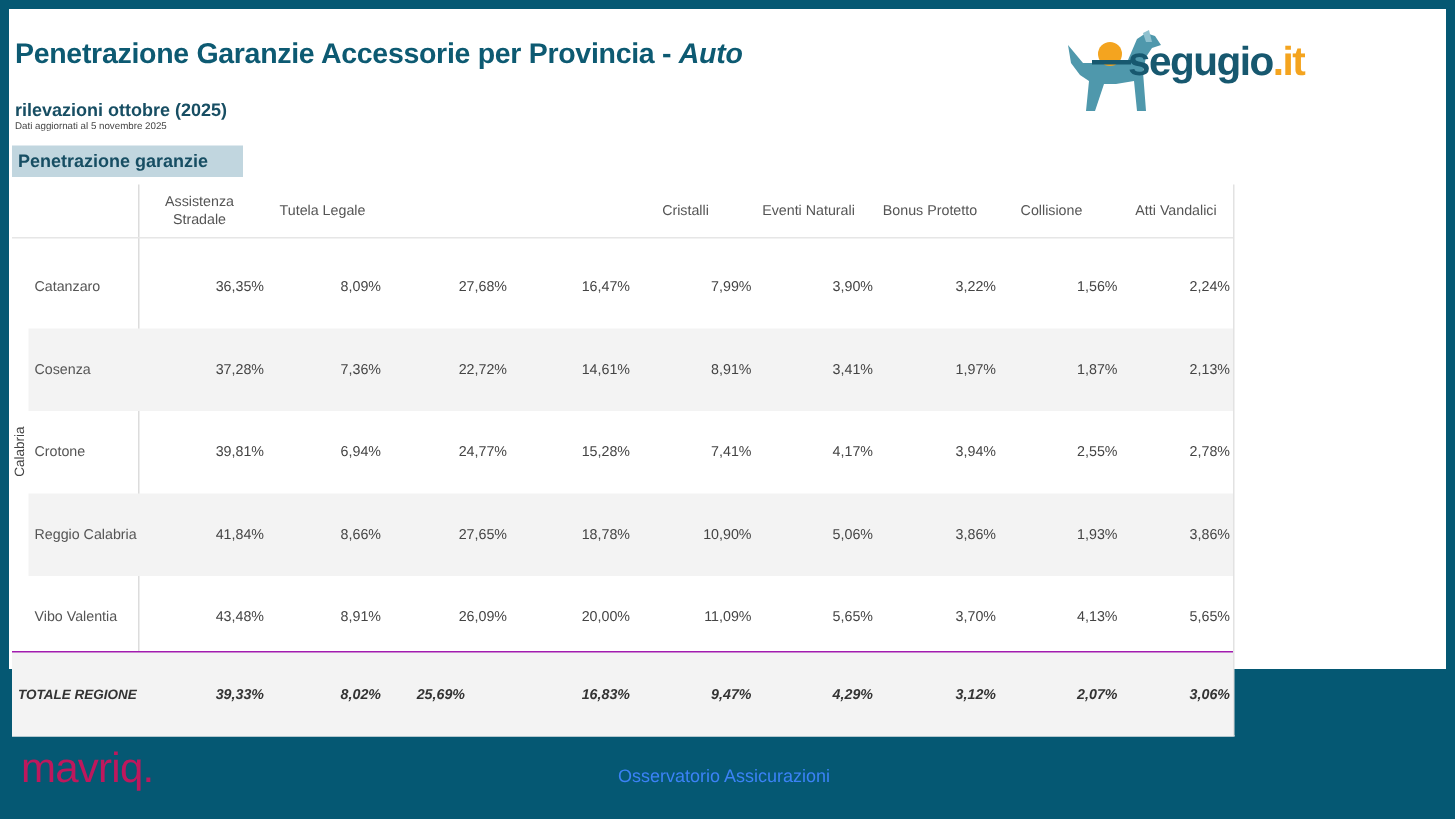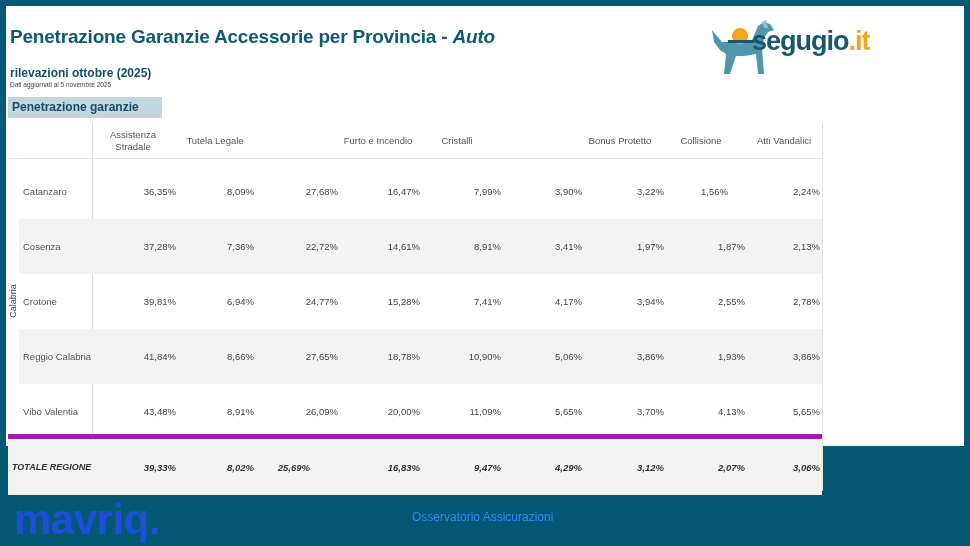--- a/index.html
+++ b/index.html
@@ -80,34 +80,34 @@
       font-size: 9.5px; color: #444;
     }
     .region-label {
       position: absolute; left: -20px; top: 173px;
       width: 50px; text-align: center;
       transform: rotate(-90deg);
       font-size: 9px; color: #444;
     }
     .total {
       position: absolute; left: 0; right: 0; top: 311px; height: 56px;
-      background: #f3f3f3; border-top: 5px solid #a21caf;
+      background: #f3f3f3; border-top: 1px solid #a21caf;
     }
     .total .name {
       position: absolute; left: 4px; top: 0; height: 56px;
       display: flex; align-items: center;
       font-size: 9px; font-weight: bold; font-style: italic; color: #333;
     }
     .total .cell {
       height: 56px; font-weight: bold; font-style: italic; color: #333;
     }
 
     .footer-logo {
       position: absolute; left: 8px; top: 490px;
-      font-size: 42px; font-weight: bold; color: #1d4ed8; letter-spacing: -0.5px;
+      font-size: 28px; font-weight: normal; color: #be185d; letter-spacing: -0.5px;
     }
     .footer-text {
       position: absolute; left: 406px; top: 504px;
       font-size: 12px; color: #3b82f6;
     }
   </style>
 </head>
 <body>
 
 <div class="page">
@@ -129,39 +129,39 @@
     <div class="word">
       <span>segugio</span><span class="tld">.it</span>
     </div>
   </div>
 
   <div class="tbl">
     <div class="vsep"></div>
     <div class="hdr">
       <div class="hcell" style="left:92px;width:66px;">Assistenza Stradale</div>
       <div class="hcell" style="left:170px;width:74px;">Tutela Legale</div>
-      <div class="hcell" style="left:330px;width:80px;">Furto e Incendio</div>
       <div class="hcell" style="left:416px;width:66px;">Cristalli</div>
+      <div class="hcell" style="left:494px;width:74px;">Eventi Naturali</div>
       <div class="hcell" style="left:574px;width:76px;">Bonus Protetto</div>
       <div class="hcell" style="left:660px;width:66px;">Collisione</div>
       <div class="hcell" style="left:738px;width:76px;">Atti Vandalici</div>
     </div>
 
     <div class="region-label">Calabria</div>
 
     <div class="row" style="top:41px;">
       <div class="name">Catanzaro</div>
       <div class="cell" style="right:646px;">36,35%</div>
       <div class="cell" style="right:568px;">8,09%</div>
       <div class="cell" style="right:484px;">27,68%</div>
       <div class="cell" style="right:402px;">16,47%</div>
       <div class="cell" style="right:321px;">7,99%</div>
       <div class="cell" style="right:240px;margin-left:18px;">3,90%</div>
       <div class="cell" style="right:158px;">3,22%</div>
-      <div class="cell" style="right:94px;">1,56%</div>
+      <div class="cell" style="right:77px;">1,56%</div>
       <div class="cell" style="right:2px;">2,24%</div>
     </div>
 
     <div class="row shade" style="top:96px;">
       <div class="name">Cosenza</div>
       <div class="cell" style="right:646px;">37,28%</div>
       <div class="cell" style="right:568px;">7,36%</div>
       <div class="cell" style="right:484px;">22,72%</div>
       <div class="cell" style="right:402px;">14,61%</div>
       <div class="cell" style="right:321px;">8,91%</div>

